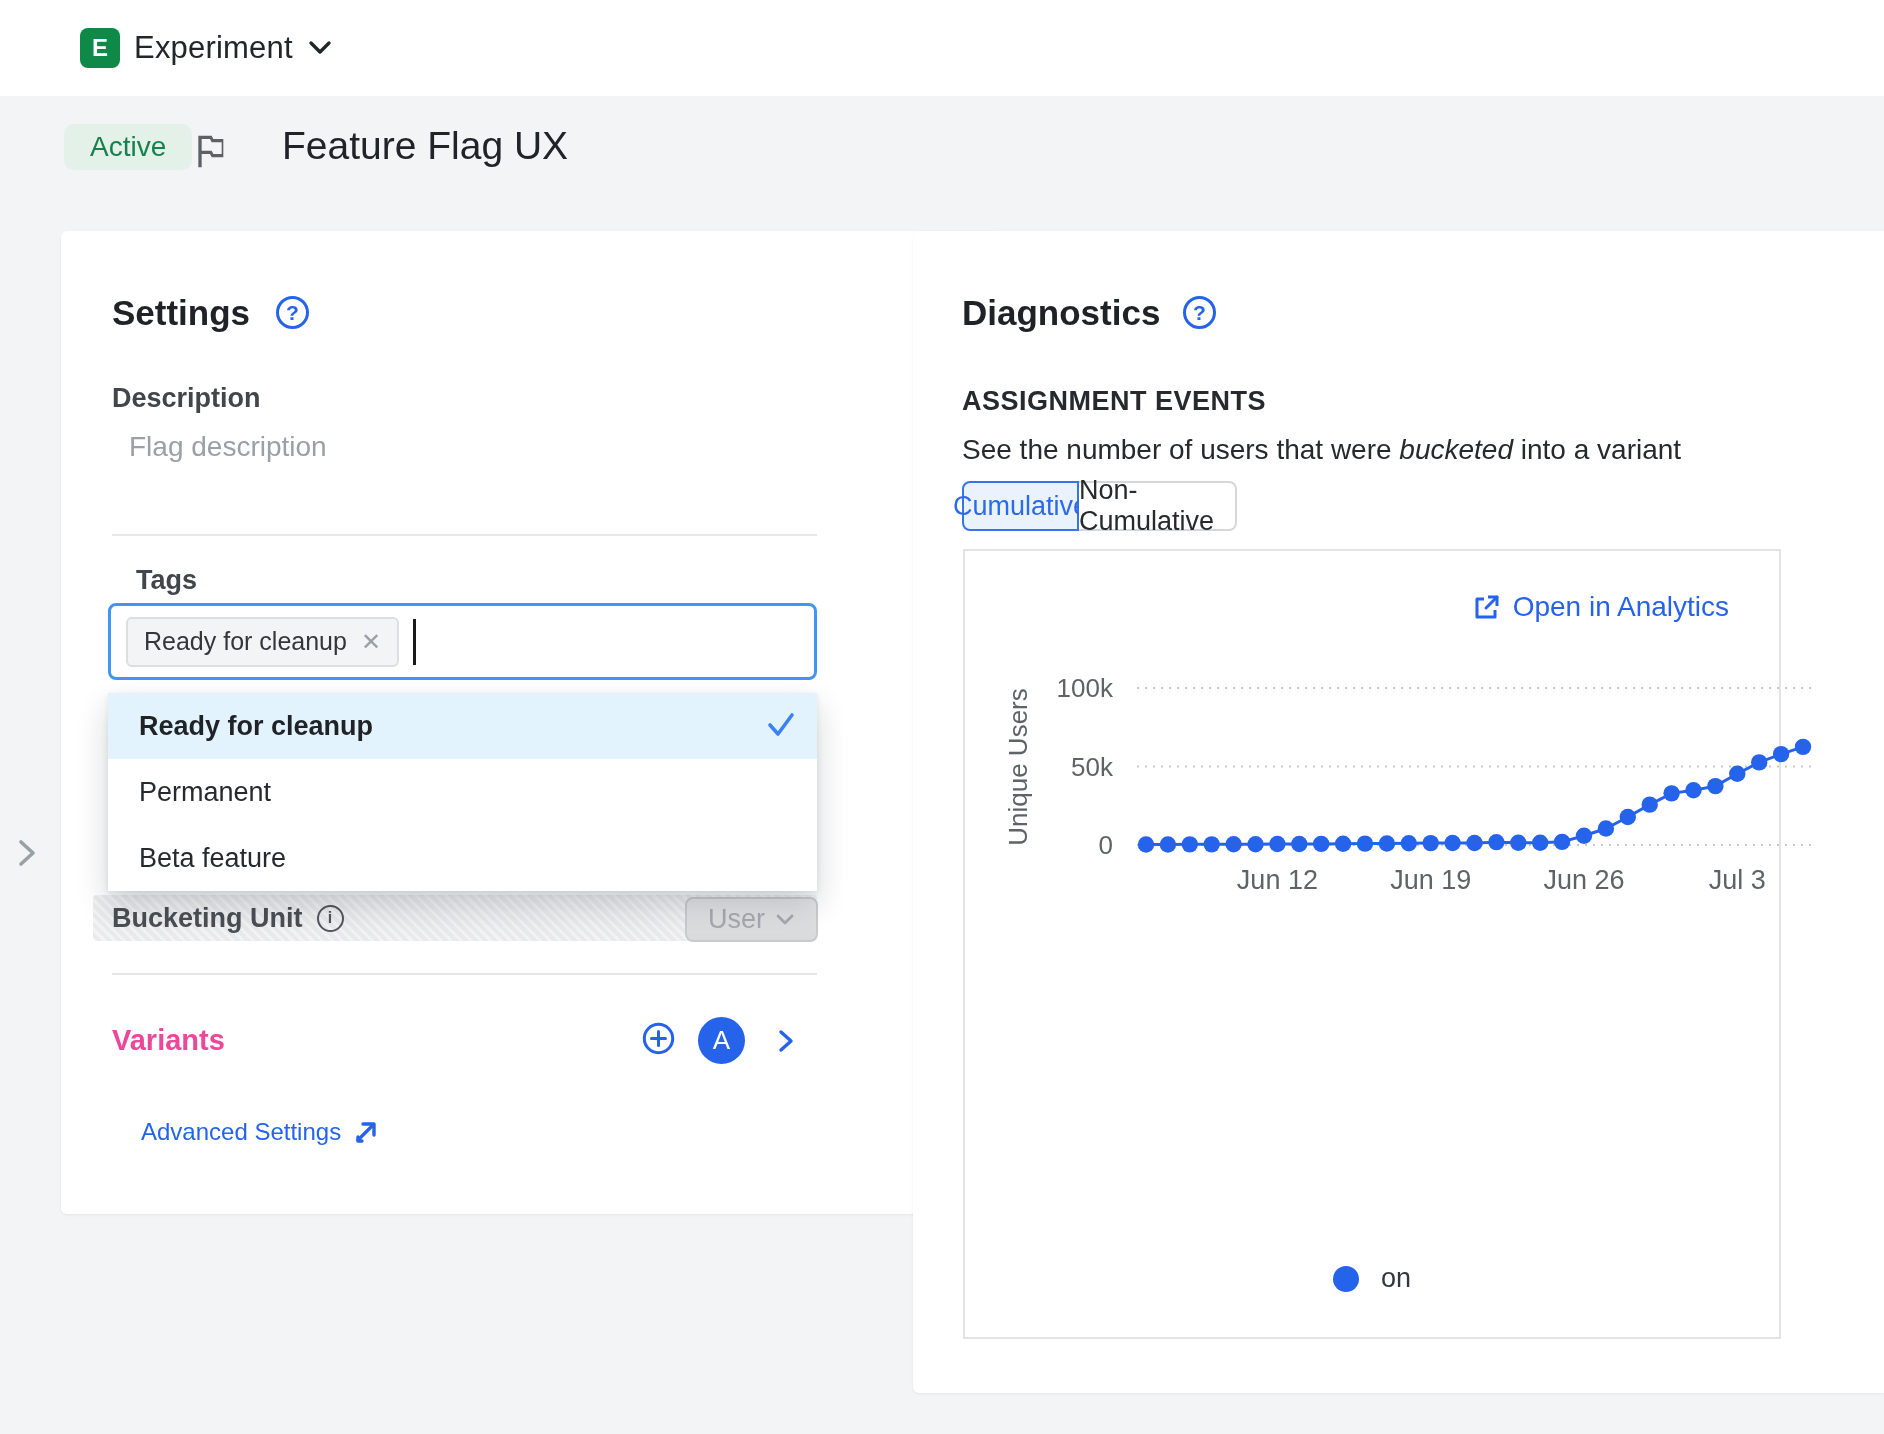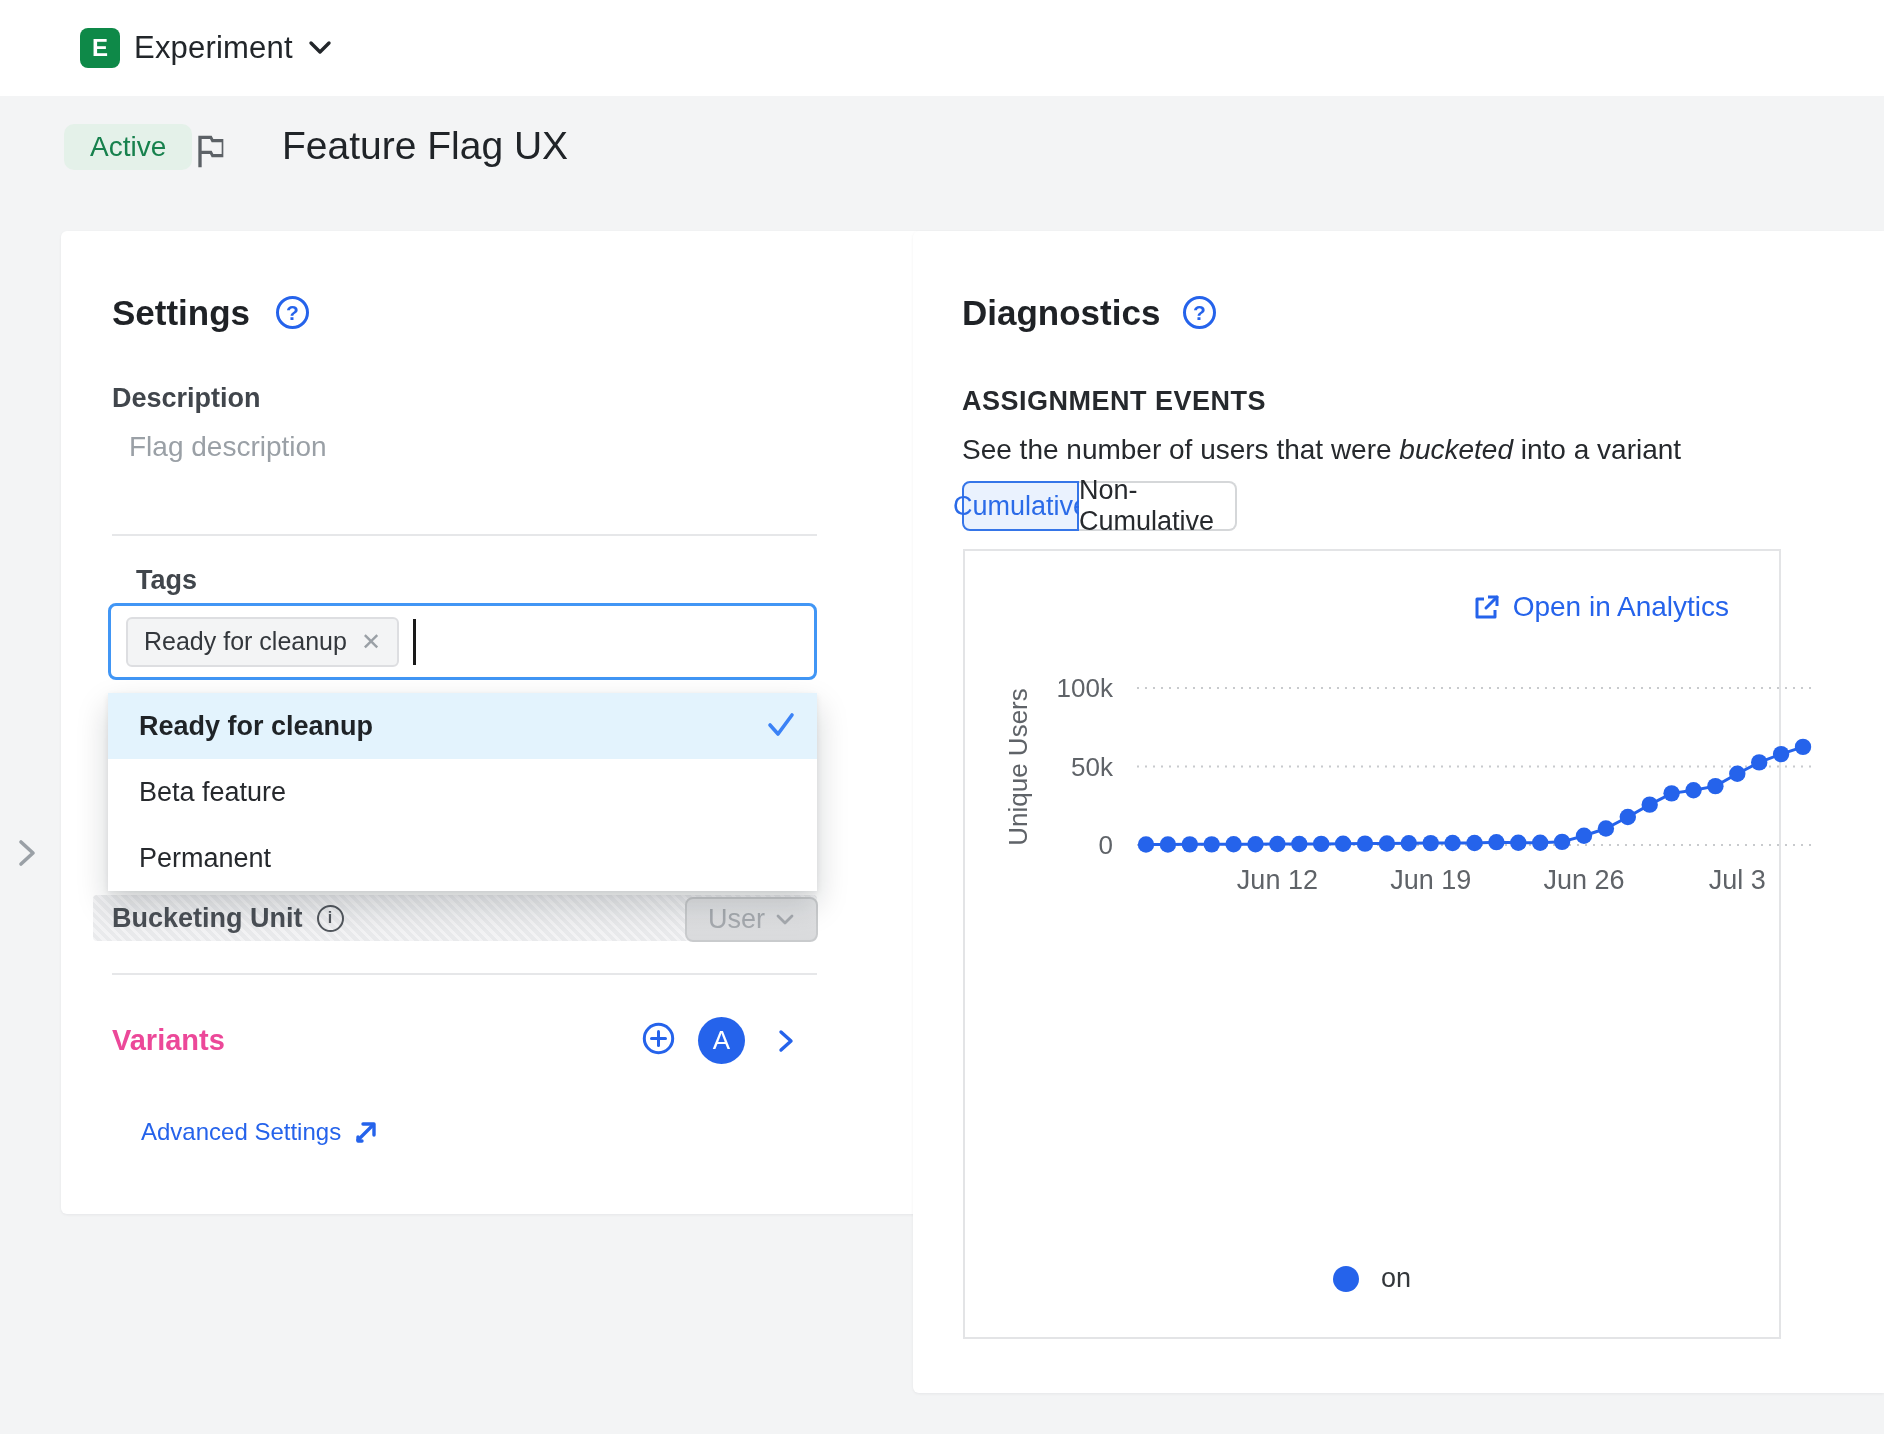--- a/index.html
+++ b/index.html
@@ -143,24 +143,24 @@
     </div>
 
     <div class="dropdown" id="tags-dropdown">
         <div class="dd-item selected">
           <span>Ready for cleanup</span>
           <svg class="dd-check" width="32" height="28" viewBox="0 0 32 28">
             <polyline points="5,14 13,23 27,4" fill="none" stroke="#3b82f6" stroke-width="3.6" stroke-linecap="round" stroke-linejoin="round"></polyline>
           </svg>
         </div>
         <div class="dd-item">
+          <span>Permanent</span>
+        </div>
+        <div class="dd-item">
           <span>Beta feature</span>
-        </div>
-        <div class="dd-item">
-          <span>Permanent</span>
         </div>
       </div>
 
     <div class="bucket-strip">
       <div class="bucket-label">Bucketing Unit</div>
       <div class="info-icon">i</div>
     </div>
     <div class="user-btn">
       <span>User</span>
       <svg width="20" height="14" viewBox="0 0 20 14">

